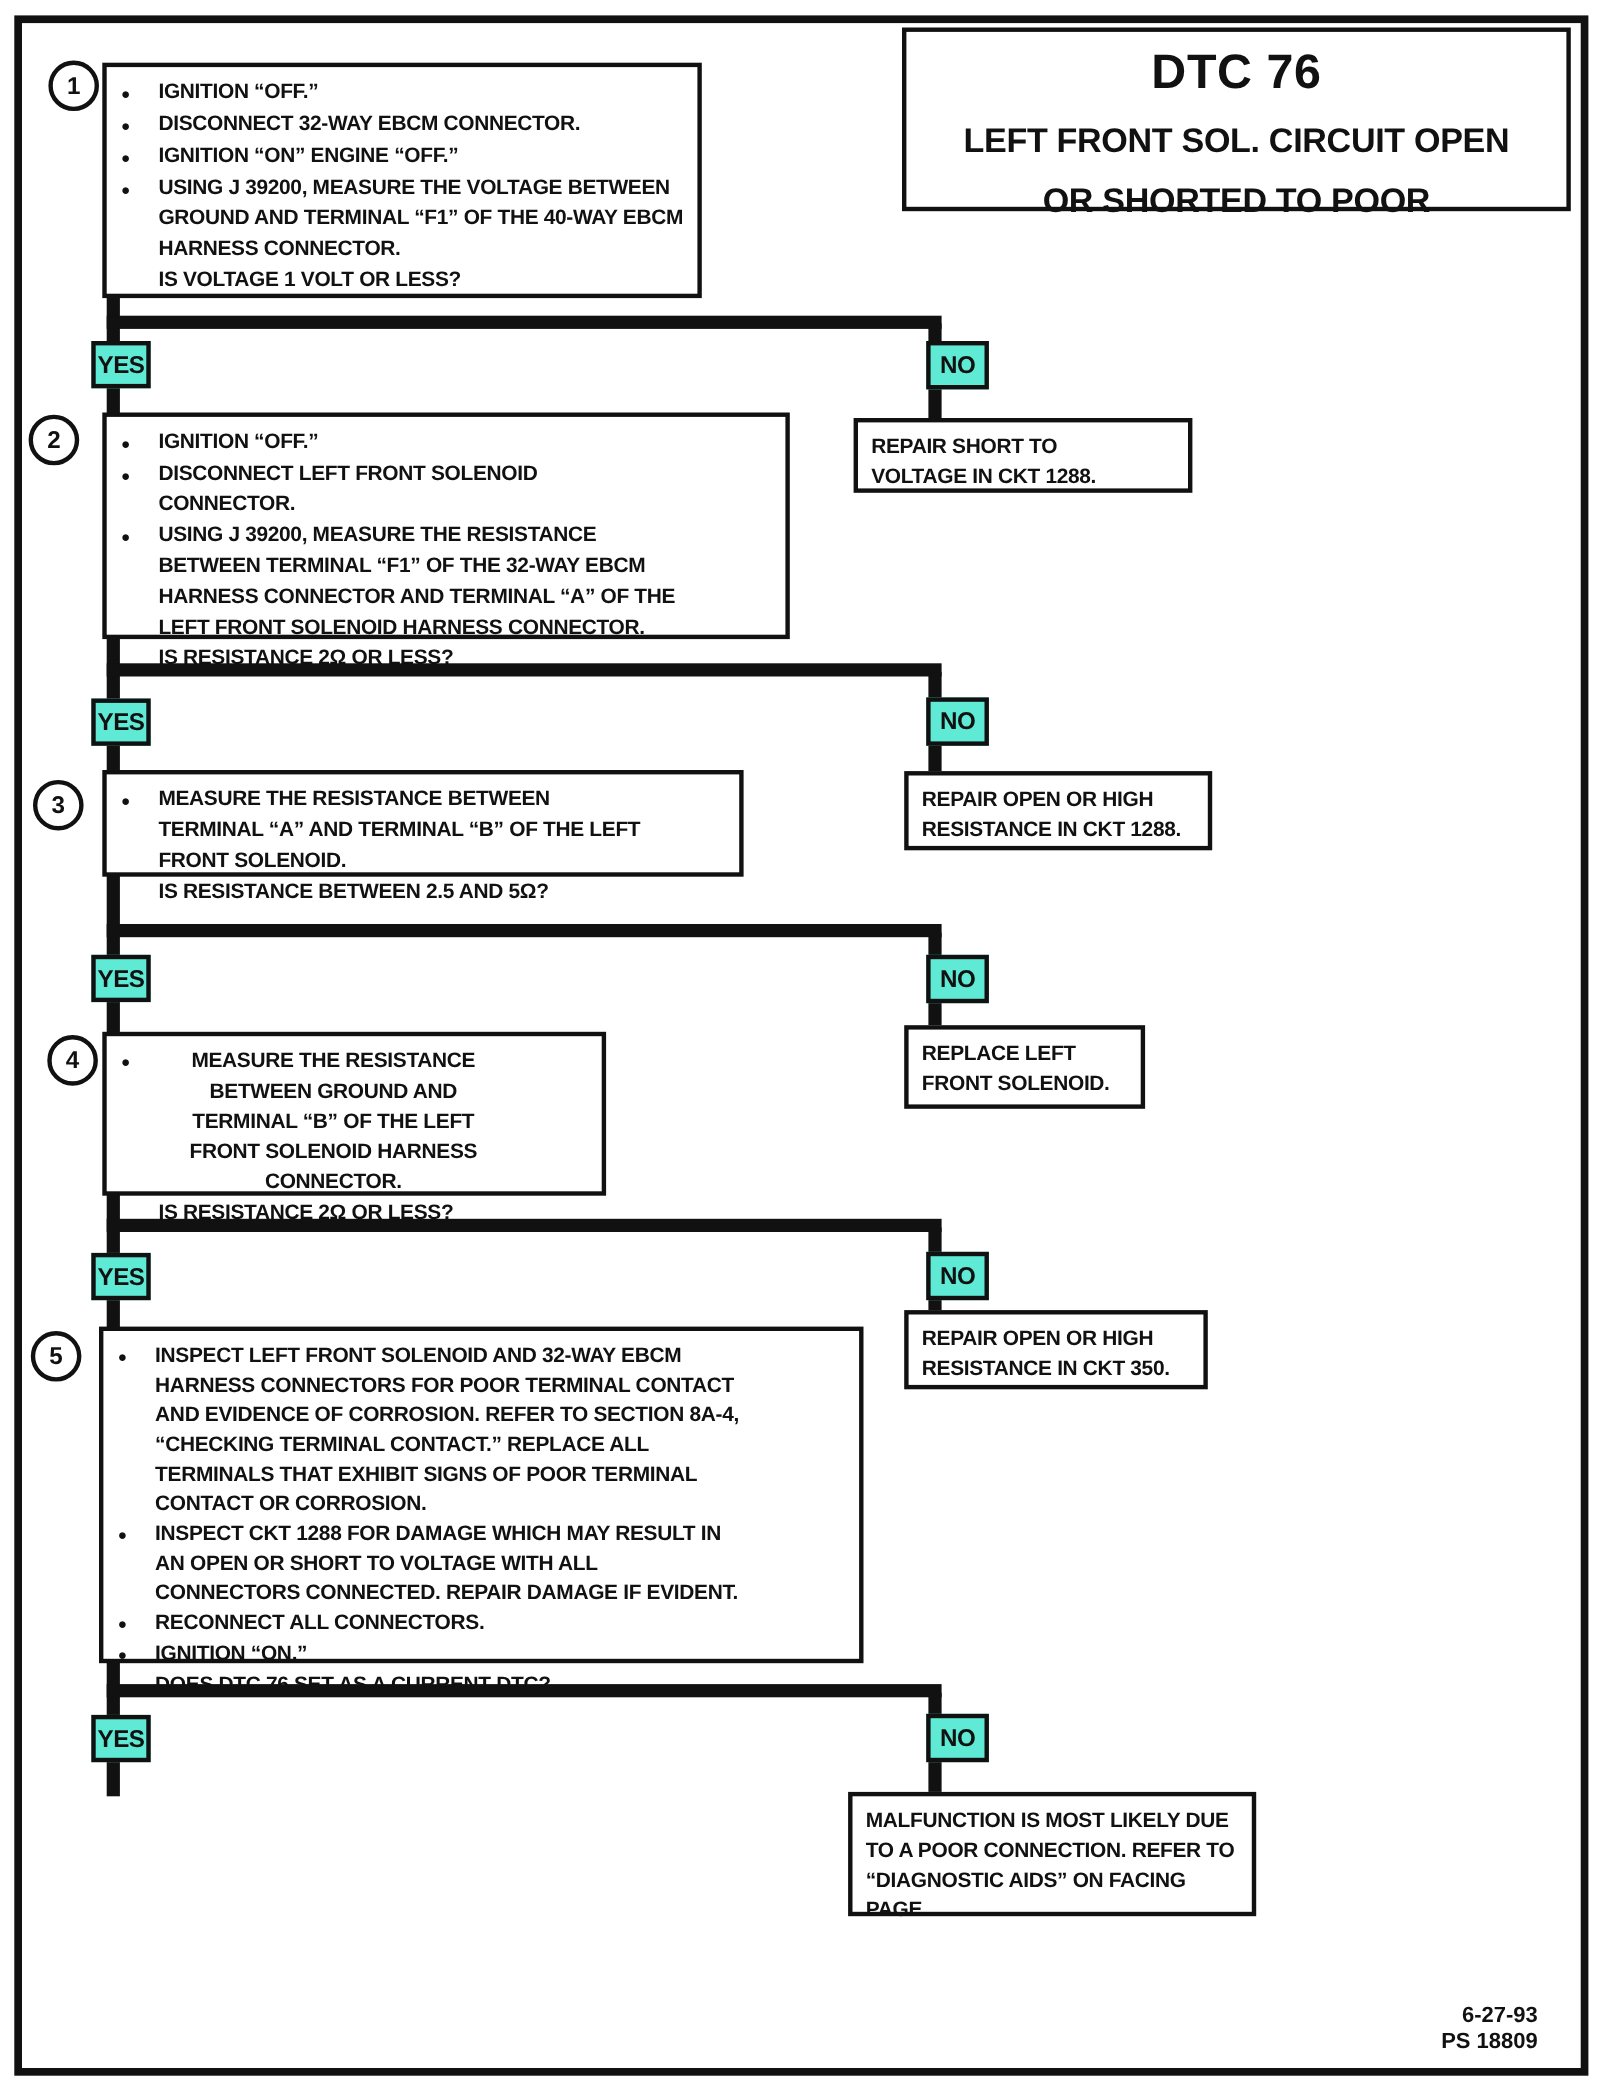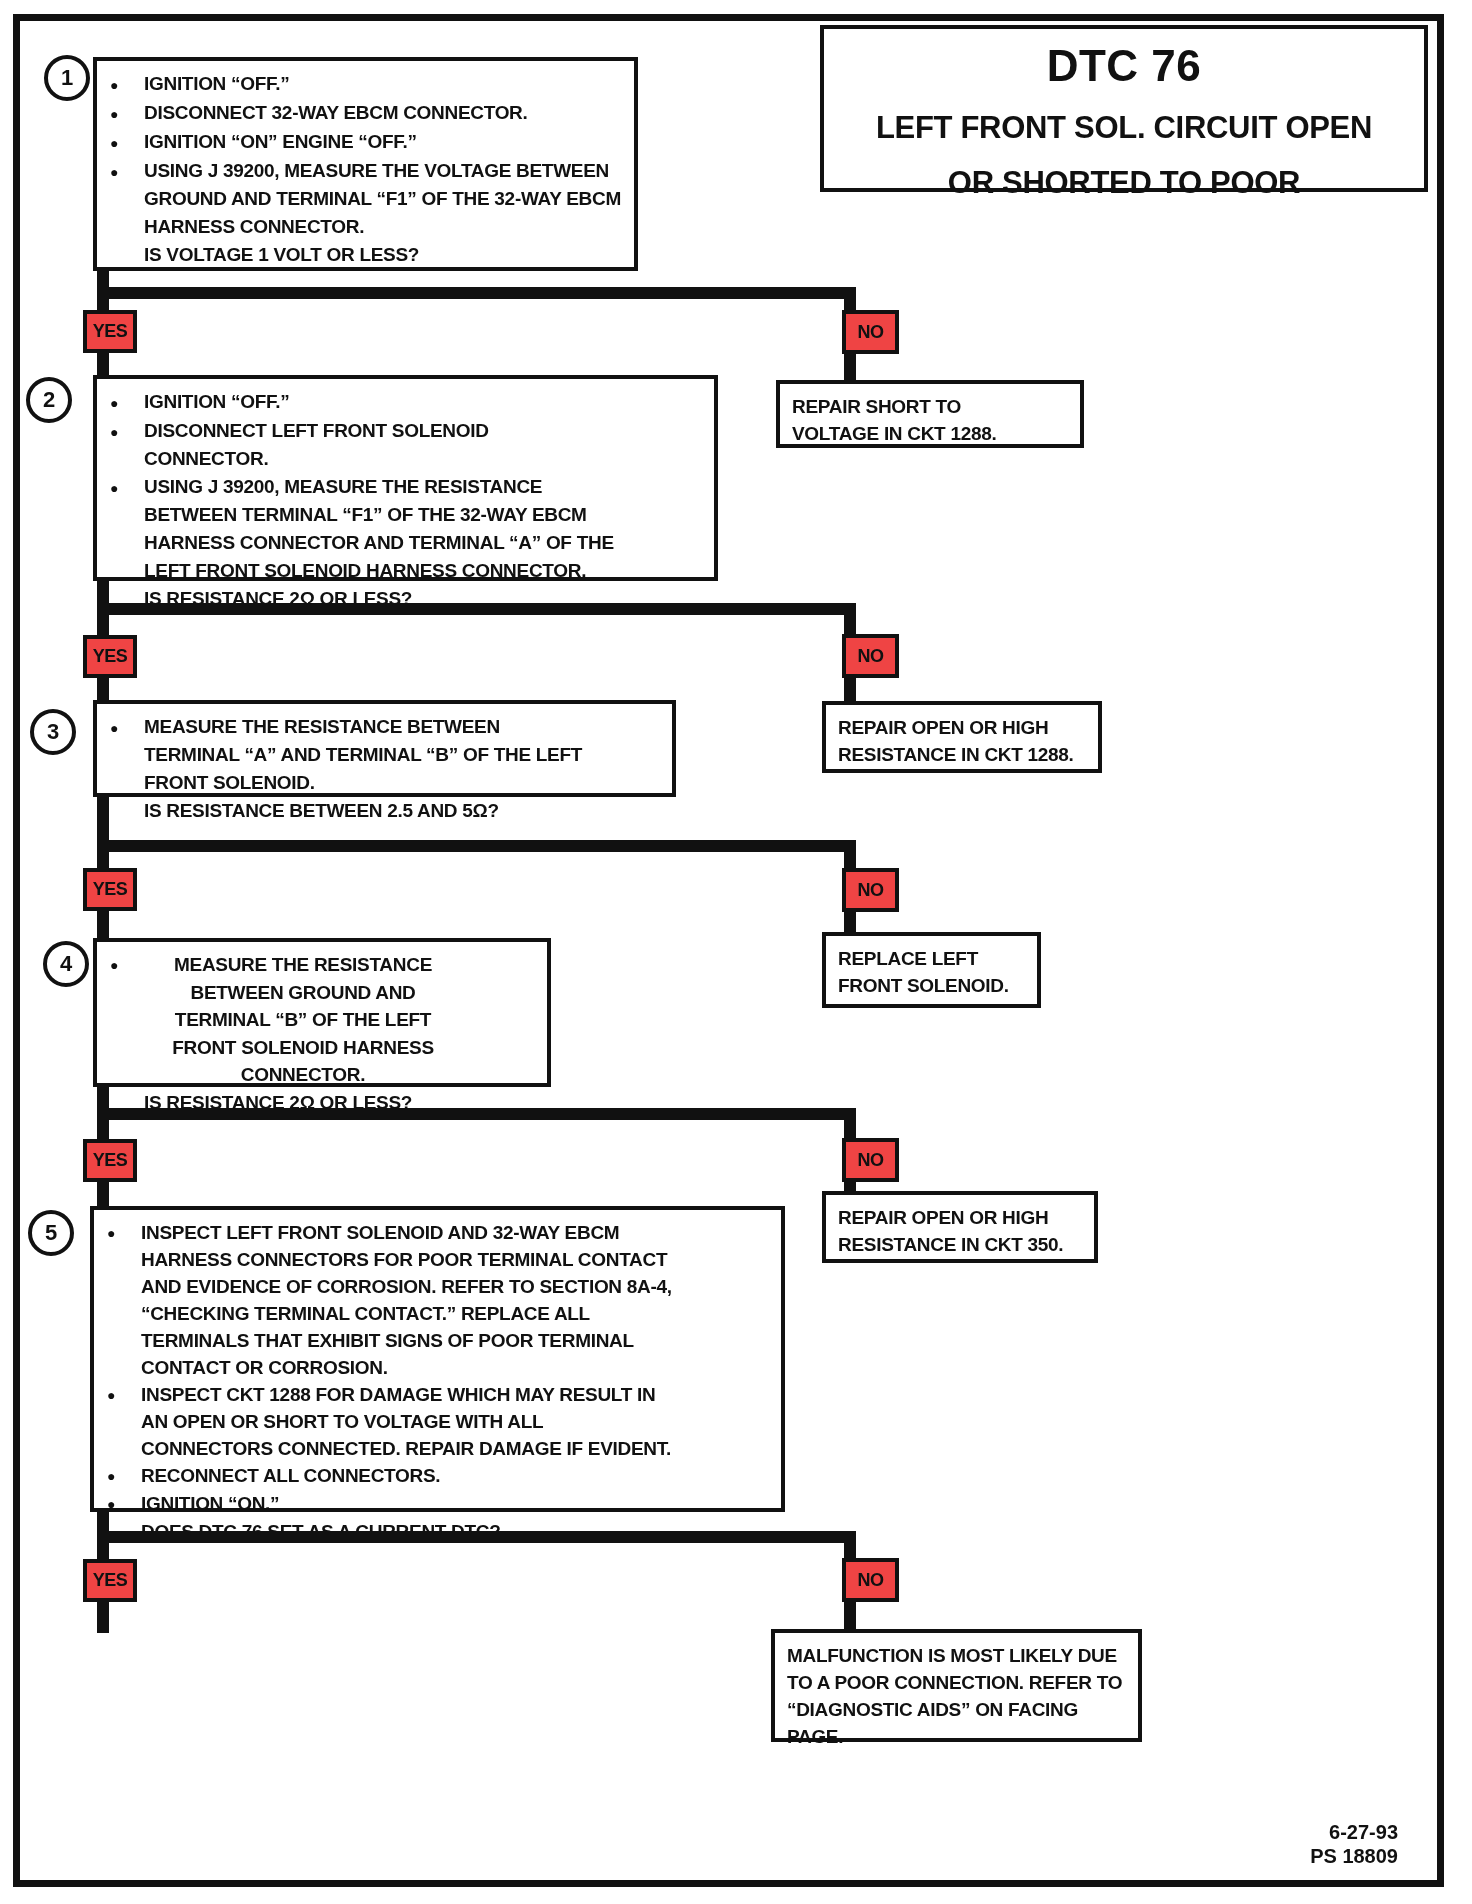--- a/index.html
+++ b/index.html
@@ -55,23 +55,23 @@
     border: 4px solid #111111;
     border-radius: 50%;
     background: #ffffff;
     display: flex; align-items: center; justify-content: center;
     font-size: 22px; font-weight: 700;
   }
   
   .tag {
     position: absolute;
     border: 4px solid #111111;
-    background: #ef4444;
+    background: #5eead4;
     display: flex; align-items: center; justify-content: center;
-    font-size: 18px; font-weight: 700;
+    font-size: 22px; font-weight: 700;
     letter-spacing: -0.5px;
   }
   .tag.yes { left: 83px; width: 54px; height: 43px; }
   .tag.no  { left: 822px; width: 57px; height: 44px; margin-left: 20px; }
   
   .rbox {
     position: absolute;
     border: 4px solid #111111;
     background: #ffffff;
     padding: 9px 12px;
@@ -134,21 +134,21 @@
     <div class="bullet-row">
         <span class="bullet-dot">●</span>
         <span class="bullet-text">DISCONNECT 32-WAY EBCM CONNECTOR.</span>
       </div>
     <div class="bullet-row">
         <span class="bullet-dot">●</span>
         <span class="bullet-text">IGNITION “ON” ENGINE “OFF.”</span>
       </div>
     <div class="bullet-row">
         <span class="bullet-dot">●</span>
-        <span class="bullet-text">USING J 39200, MEASURE THE VOLTAGE BETWEEN GROUND AND TERMINAL “F1” OF THE 32-WAY EBCM HARNESS CONNECTOR.</span>
+        <span class="bullet-text">USING J 39200, MEASURE THE VOLTAGE BETWEEN GROUND AND TERMINAL “F1” OF THE 40-WAY EBCM HARNESS CONNECTOR.</span>
       </div>
     <div class="question">IS VOLTAGE 1 VOLT OR LESS?</div>
   </div>
 
   <div class="qbox q2" style="left:93px;top:375px;width:625px;height:206px;">
     <div class="bullet-row">
         <span class="bullet-dot">●</span>
         <span class="bullet-text">IGNITION “OFF.”</span>
       </div>
     <div class="bullet-row">

